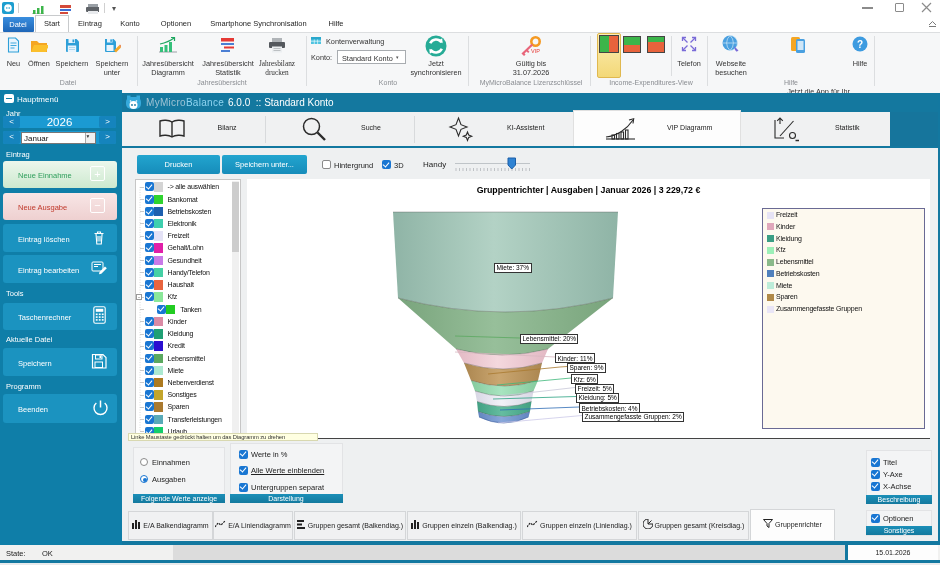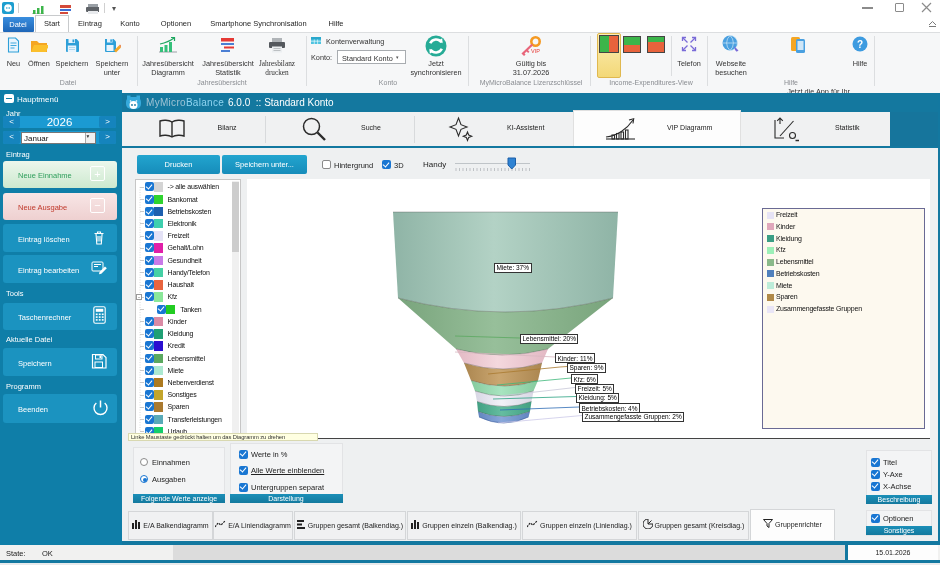--- a/index.html
+++ b/index.html
@@ -478,20 +478,21 @@
     <div style="position:absolute;left:17.6px;top:234.67000000000002px;width:9px;height:9.5px;background:#58aab8;"></div>
     <div style="position:absolute;left:31.6px;top:235.67000000000002px;font-size:7px;letter-spacing:-0.2px;color:#111;white-space:nowrap;">Transferleistungen</div>
     <div style="position:absolute;left:4px;top:239.17000000000002px;width:4px;height:1px;background:#c9c9c9;"></div>
     <div style="position:absolute;left:8.7px;top:246.90000000000003px;" class="cb"></div>
     <div style="position:absolute;left:17.6px;top:246.90000000000003px;width:9px;height:9.5px;background:#13cd6a;"></div>
     <div style="position:absolute;left:31.6px;top:247.90000000000003px;font-size:7px;letter-spacing:-0.2px;color:#111;white-space:nowrap;">Urlaub</div>
     <div style="position:absolute;left:4px;top:251.40000000000003px;width:4px;height:1px;background:#c9c9c9;"></div>
   </div>
 
 <div class="abs" id="chartpanel" style="left:247px;top:179px;width:683px;height:260px;background:#fff;border-bottom:1.5px solid #444;">
+  <div style="position:absolute;left:0;top:6px;width:100%;text-align:center;font-size:8.8px;font-weight:bold;color:#000;">Gruppentrichter | Ausgaben | Januar 2026 | 3 229,72 €</div>
   <svg style="position:absolute;left:0;top:0;" width="683" height="260" viewBox="0 0 683 260">
     <defs>
       <linearGradient id="gMiete" x1="0" y1="0" x2="1" y2="0">
           <stop offset="0" stop-color="#8fb4a6"></stop>
           <stop offset="0.45" stop-color="#b3d2c5"></stop>
           <stop offset="1" stop-color="#8fb4a6"></stop>
         </linearGradient>
       <linearGradient id="gLeb" x1="0" y1="0" x2="1" y2="0">
           <stop offset="0" stop-color="#79a47c"></stop>
           <stop offset="0.45" stop-color="#97bf9a"></stop>

